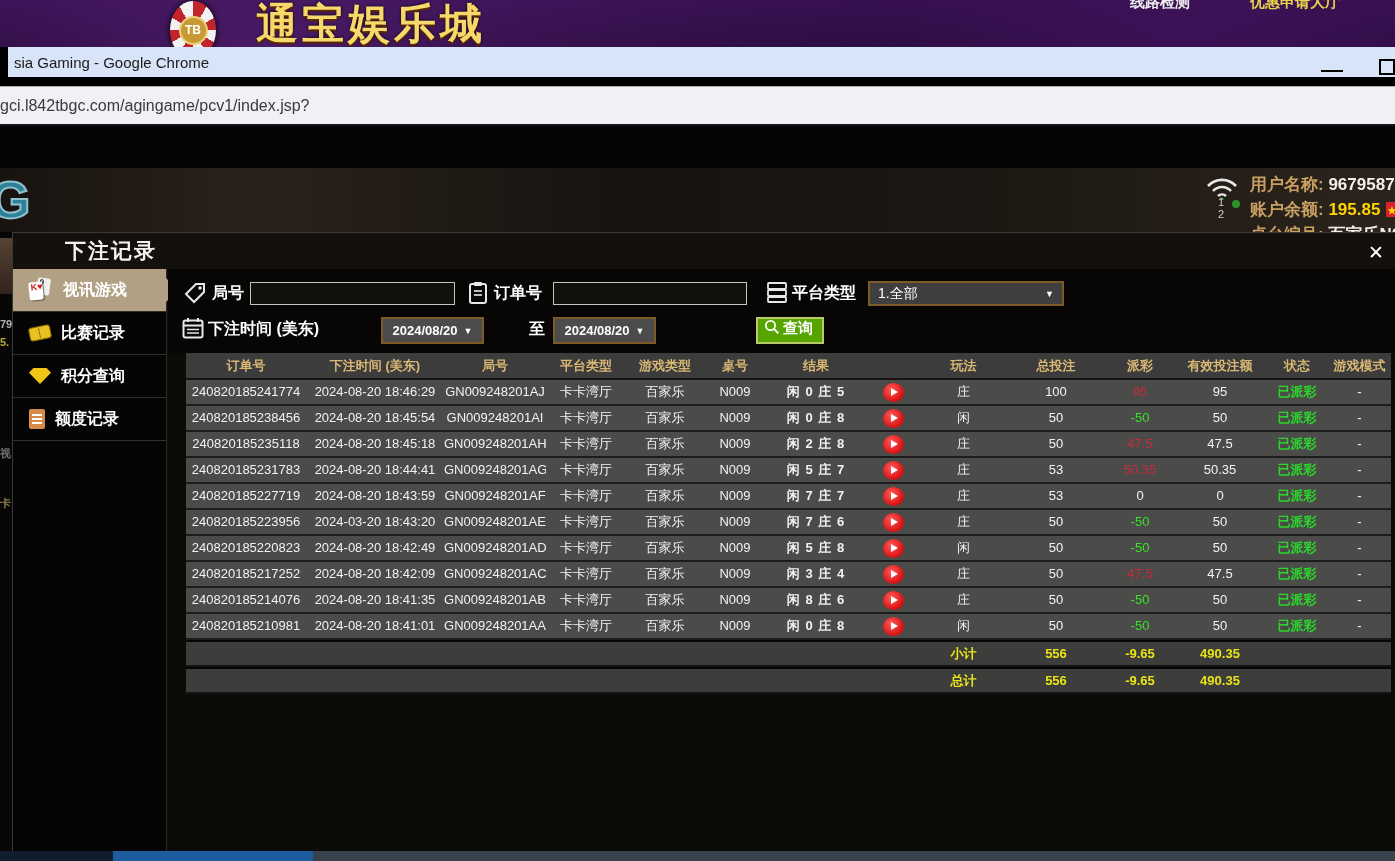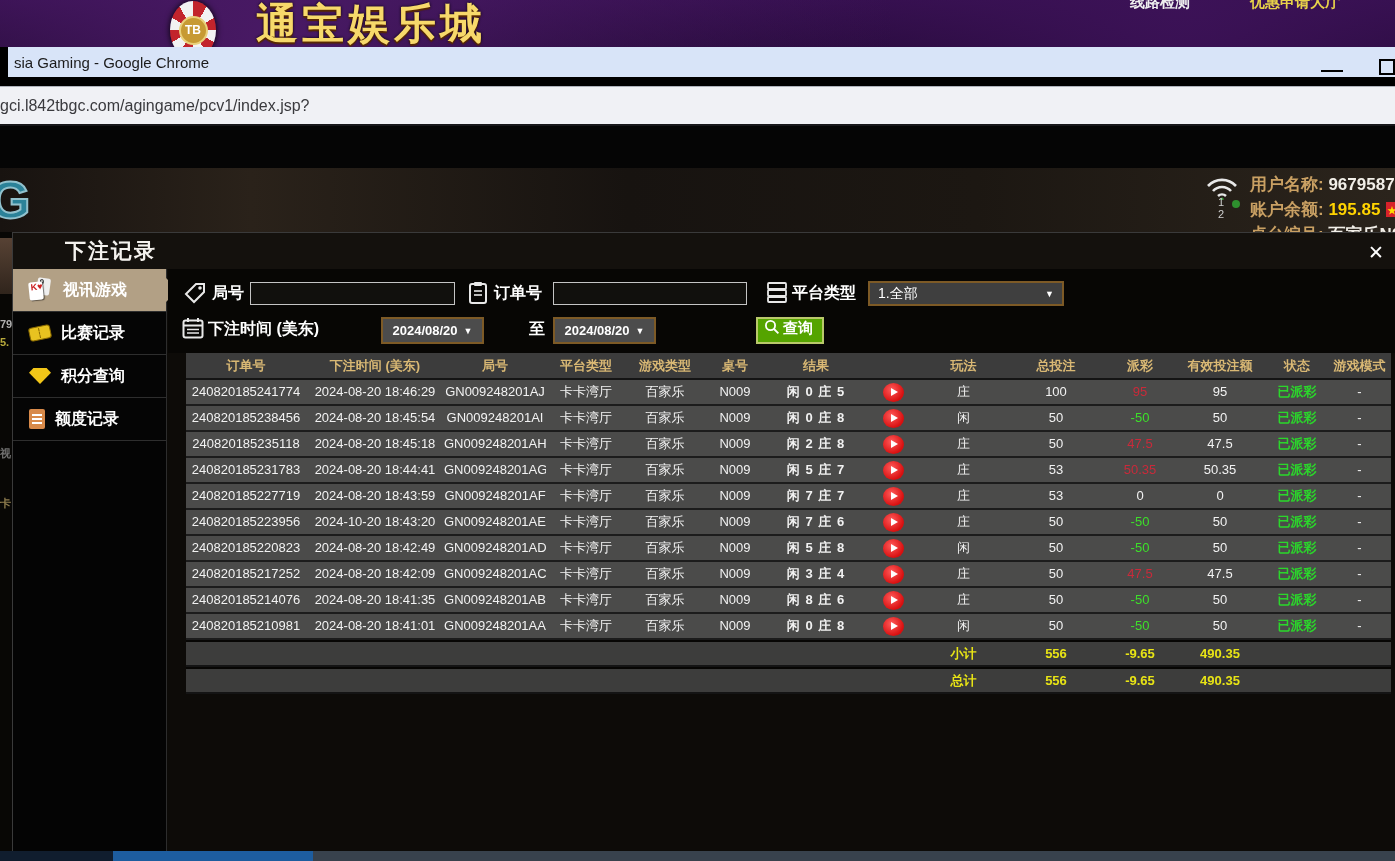--- a/index.html
+++ b/index.html
@@ -349,21 +349,21 @@
         <div class="td">N009</div>
         <div class="td result">闲 7 庄 7</div>
         <div class="td"><span class="play-icon"></span></div>
         <div class="td">庄</div>
         <div class="td">53</div>
         <div class="td zero">0</div>
         <div class="td">0</div>
         <div class="td status">已派彩</div>
         <div class="td">-</div>
         <div class="td">240820185223956</div>
-        <div class="td">2024-10-20 18:43:20</div>
+        <div class="td">2024-03-20 18:43:20</div>
         <div class="td">GN009248201AE</div>
         <div class="td">卡卡湾厅</div>
         <div class="td">百家乐</div>
         <div class="td">N009</div>
         <div class="td result">闲 7 庄 6</div>
         <div class="td"><span class="play-icon"></span></div>
         <div class="td">庄</div>
         <div class="td">50</div>
         <div class="td loss">-50</div>
         <div class="td">50</div>

